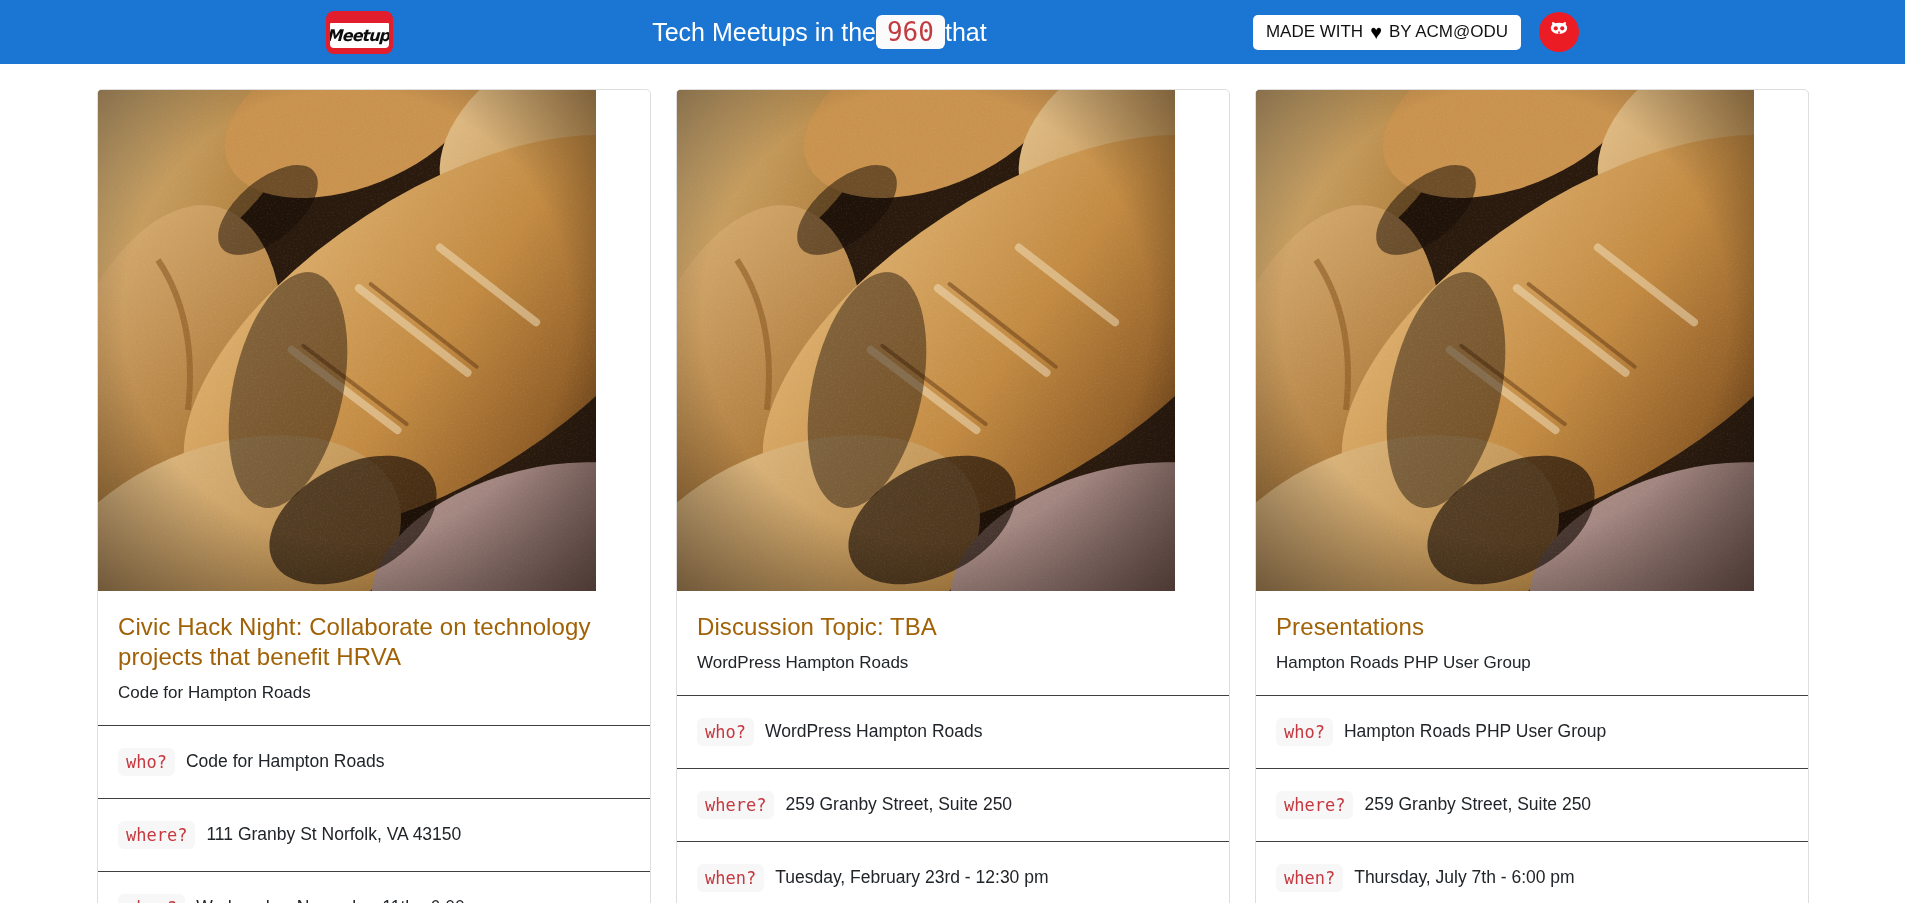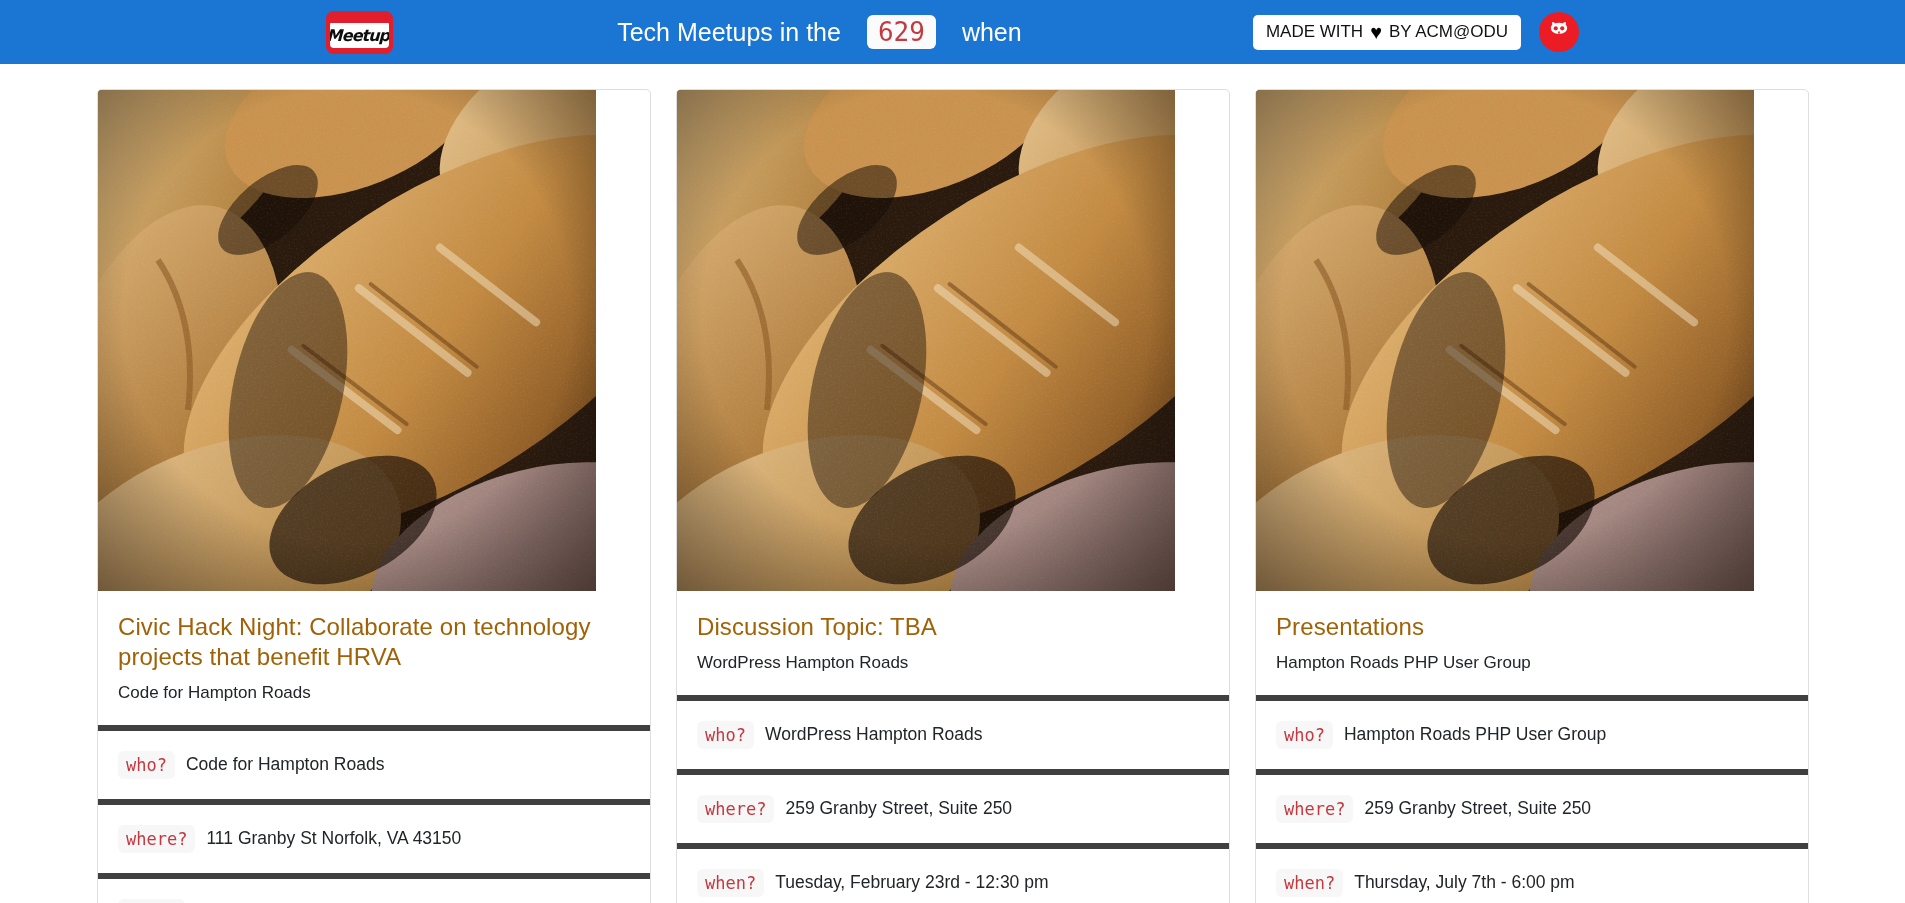--- a/index.html
+++ b/index.html
@@ -12,42 +12,42 @@
 
   .logo { width: 67px; height: 43px; background: #e21d2c; border-radius: 8px;
     position: relative; flex: 0 0 auto; cursor: pointer; }
   .logo-label { position: absolute; left: 4px; right: 4px; top: 12px; bottom: 6px;
     background: #fff; border-radius: 1px 1px 4px 4px; display: flex;
     align-items: center; justify-content: center; overflow: hidden; }
   .logo-text { font-family: "DejaVu Sans", sans-serif; font-weight: 700; font-style: italic;
     font-size: 16px; letter-spacing: -1px; color: #0d0d0d; transform: skewX(-4deg); }
 
   .navbar-title { flex: 1; text-align: left; color: #fff; font-size: 25px;
-    display: flex; align-items: center; justify-content: center; gap: 26px; white-space: nowrap; }
+    display: flex; align-items: center; justify-content: center; gap: 0; white-space: nowrap; }
   .area-badge { background: #fbfbfb; color: #c23b40; font-family: "DejaVu Sans Mono", monospace;
     font-size: 26px; line-height: 1.25; padding: 1px 11px; border-radius: 6px; }
 
   .navbar-right { display: flex; align-items: center; gap: 18px; flex: 0 0 auto; padding-left: 7px; }
   .credit-btn { background: #fff; color: #121212; border: none; border-radius: 5px;
     height: 35px; padding: 0 13px; font-size: 17px; font-family: "Liberation Sans", sans-serif;
     display: flex; align-items: center; gap: 7px; cursor: pointer; white-space: nowrap; }
   .heart { font-size: 20px; line-height: 1; color: #000; }
   .gh-btn { width: 40px; height: 40px; border-radius: 50%; background: #ec1c24; border: none;
     display: flex; align-items: center; justify-content: center; cursor: pointer; }
 
   
   main { padding: 25px 97px 0; display: flex; gap: 25px; align-items: flex-start; }
   .card { width: 554px; flex: 0 0 auto; background: #fff; border: 1px solid #dedede;
     border-radius: 5px; overflow: hidden; }
   .card-img { width: 498px; height: 501px; display: block; }
   .card-head { padding: 21px 20px 22px; }
   .card-title { font-size: 24px; font-weight: 500; color: #a16207; line-height: 1.24;
     letter-spacing: 0.1px; }
   .card-subtitle { font-size: 17px; color: #212529; margin-top: 11px; }
-  .card-row { border-top: 6px solid #404040; padding: 34px 20px; height: 73px;
+  .card-row { border-top: 1px solid #404040; padding: 34px 20px; height: 73px;
     display: flex; align-items: center; }
   .row-label { font-family: "DejaVu Sans Mono", monospace; font-size: 17px; color: #c5383f;
     background: #f7f7f8; padding: 4px 8px; border-radius: 6px; white-space: nowrap; }
   .row-value { font-size: 17.5px; color: #212529; margin-left: 11px; white-space: nowrap; }
 
   .hidden-defs { position: absolute; width: 0; height: 0; overflow: hidden; }
 </style>
 </head>
 <body>
 
@@ -114,22 +114,22 @@
   <div class="navbar-inner">
 
     <a class="logo">
       <span class="logo-label">
         <span class="logo-text">Meetup</span>
       </span>
     </a>
 
     <div class="navbar-title">
       <span>Tech Meetups in the</span>
-      <span class="area-badge">629</span>
-      <span>when</span>
+      <span class="area-badge">960</span>
+      <span>that</span>
     </div>
 
     <div class="navbar-right">
       <button class="credit-btn">
         <span>MADE WITH</span>
         <span class="heart">♥</span>
         <span>BY ACM@ODU</span>
       </button>
       <button class="gh-btn">
         <svg width="26" height="26" viewBox="0 0 24 24">

